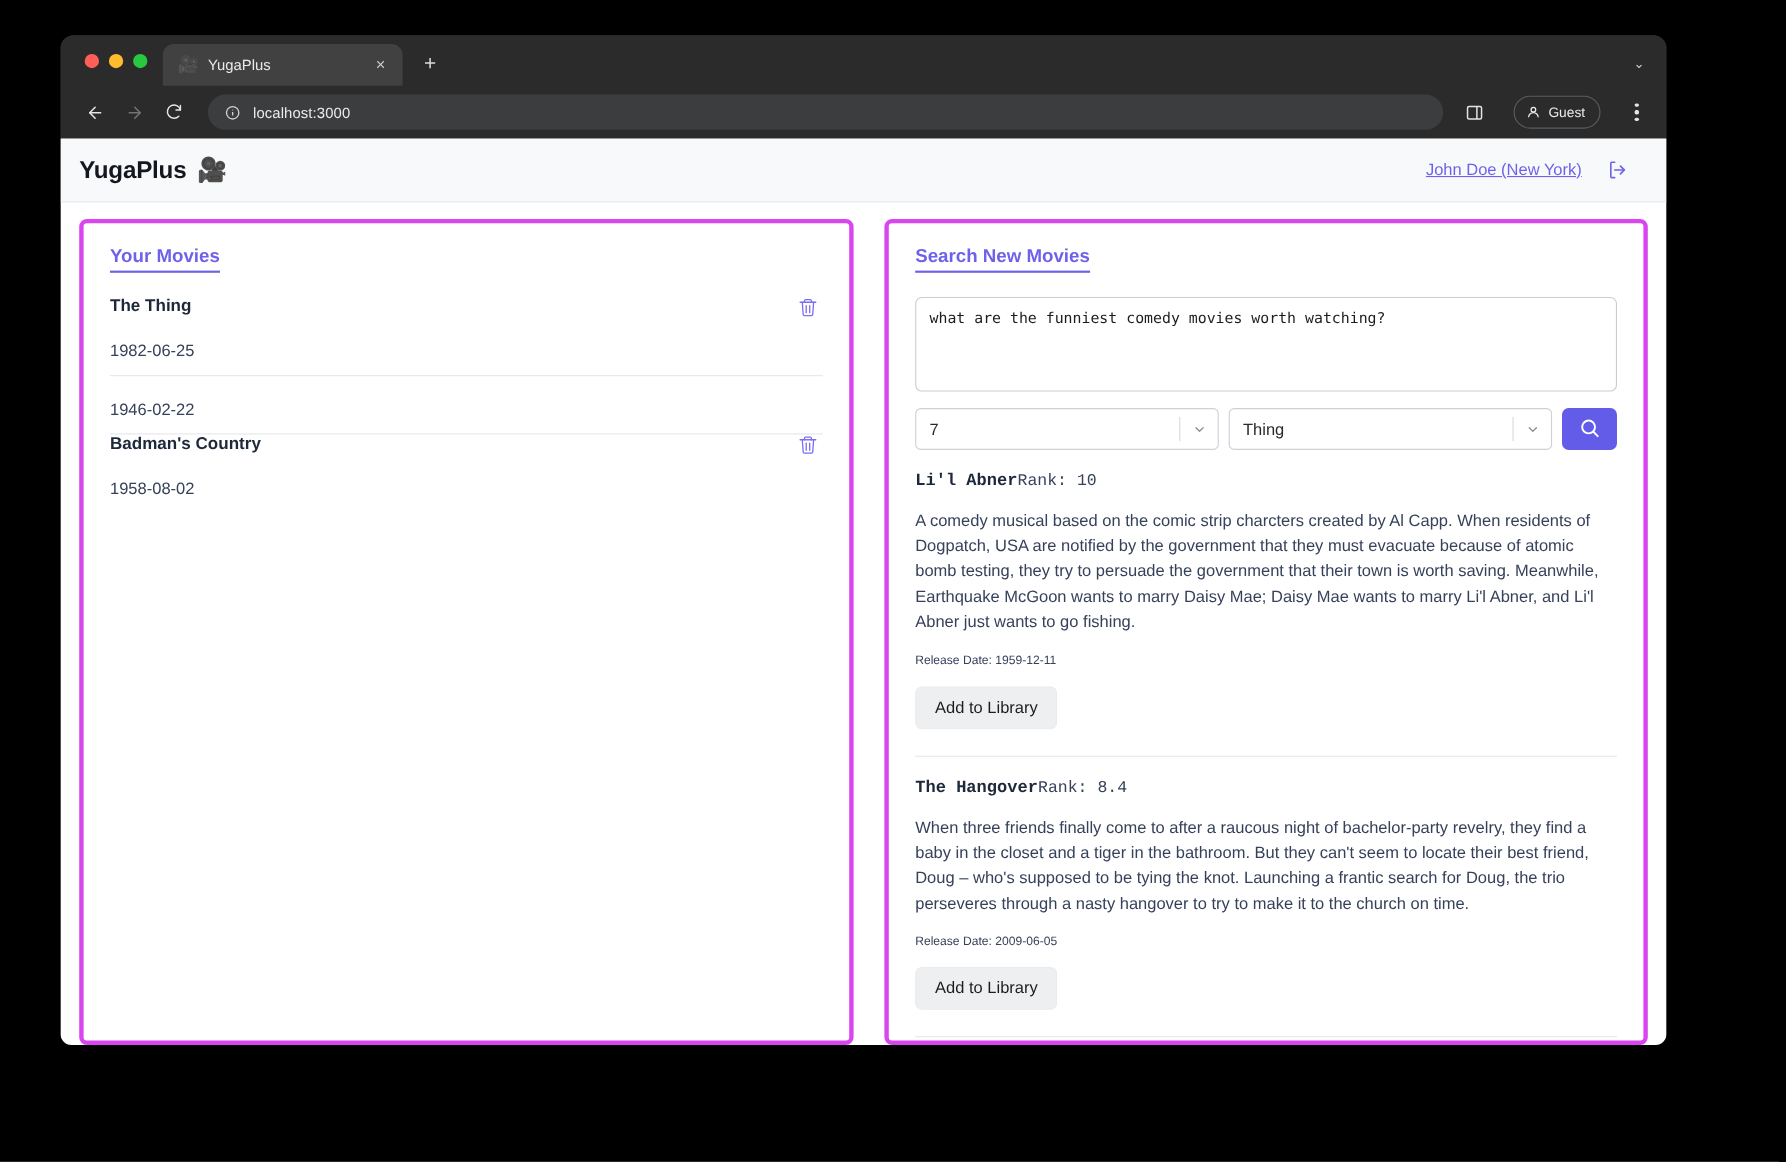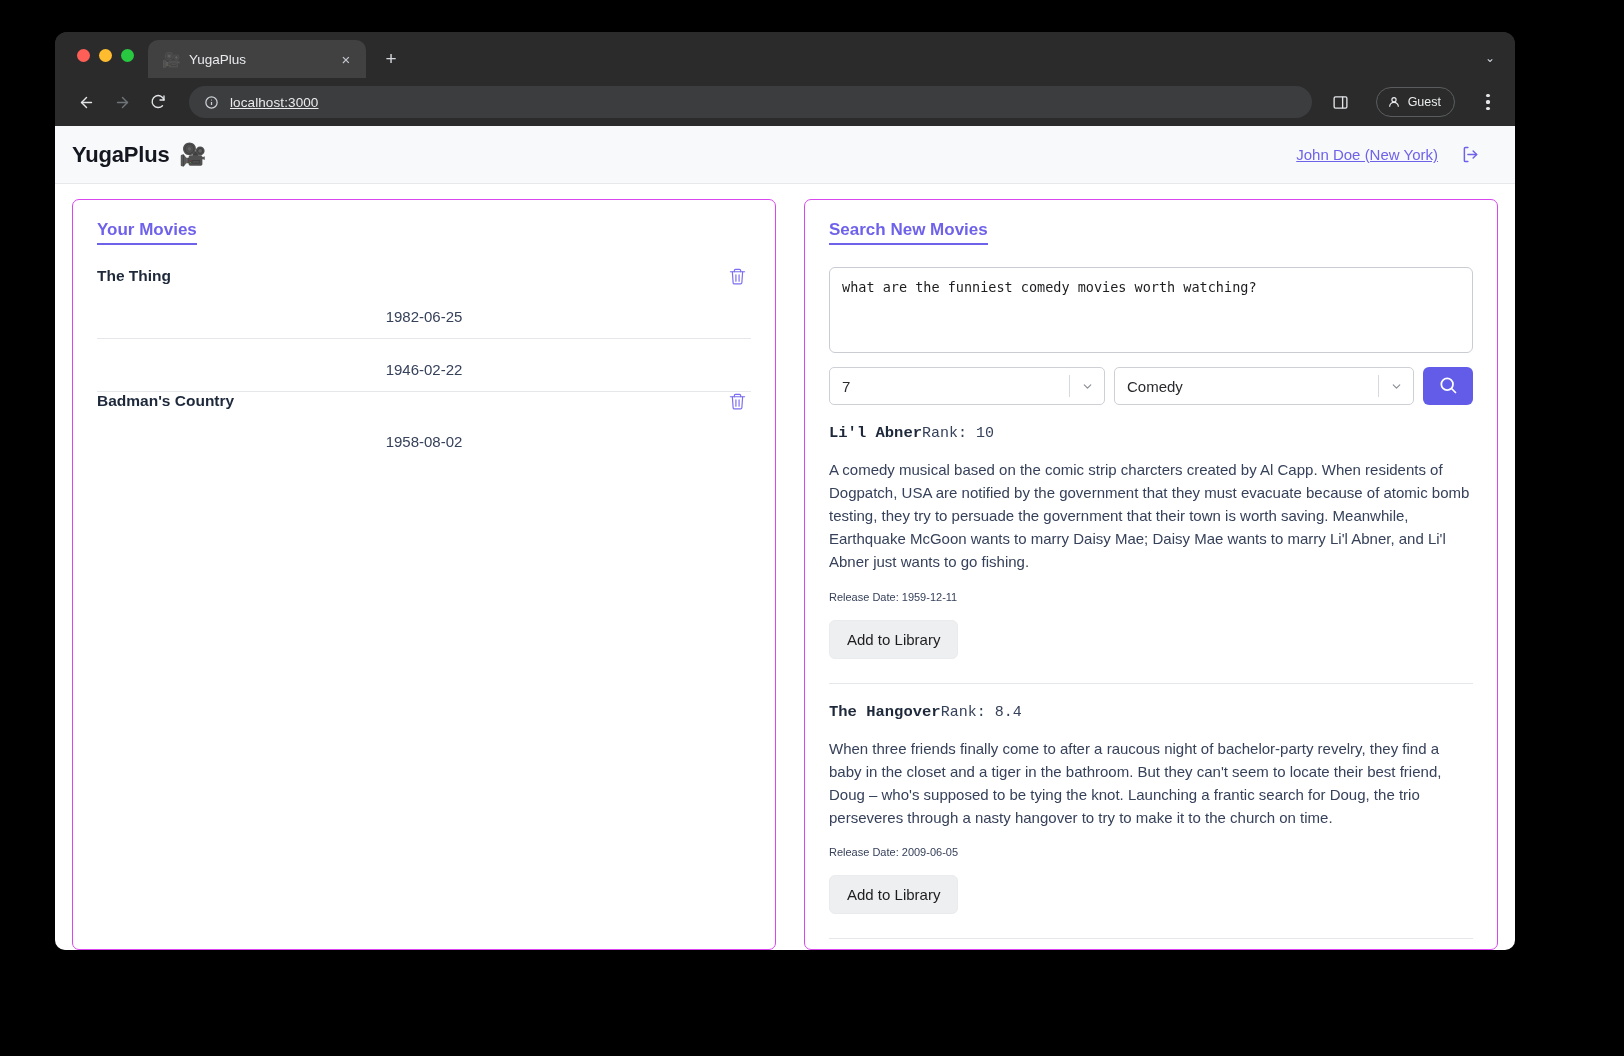--- a/index.html
+++ b/index.html
@@ -115,21 +115,20 @@
   }
   .omnibox-icon {
     width: 16px; height: 16px;
     color: #cdd1d5;
     display: flex; align-items: center; justify-content: center;
   }
   .omnibox-url {
     color: #e9ebed;
     font-size: 13.5px;
     letter-spacing: 0.1px;
-    text-decoration: underline;
   }
 
   .tb-right { display: flex; align-items: center; gap: 20px; }
   .split-icon {
     width: 30px; height: 30px;
     display: flex; align-items: center; justify-content: center;
     color: #e3e5e8;
   }
   .guest-chip {
     display: flex; align-items: center; gap: 7px;
@@ -185,40 +184,40 @@
 
   
   .content {
     display: flex;
     gap: 28px;
     padding: 15px 17px 0 17px;
     height: calc(100% - 58px);
   }
   .card {
     background: #ffffff;
-    border: 1px solid #d946ef;
+    border: 4px solid #d946ef;
     border-radius: 7px;
     padding: 20px 24px 24px 24px;
     overflow: hidden;
   }
   .card-left { width: 704px; flex: none; }
   .card-right { flex: 1; }
 
   .panel-title {
     color: #6f62ea;
     font-size: 17px;
     font-weight: bold;
     display: inline-block;
     border-bottom: 2px solid #6f62ea;
     padding-bottom: 3px;
     margin-bottom: 22px;
   }
 
   
-  .lib-item { padding-bottom: 13px; text-align: center; }
+  .lib-item { padding-bottom: 13px; }
   .lib-divider { height: 1px; background: #e6e7ea; }
   .lib-row {
     display: flex; align-items: flex-start; justify-content: space-between;
   }
   .lib-title {
     font-size: 15.5px;
     font-weight: bold;
     color: #1d283a;
   }
   .trash-btn {
@@ -469,21 +468,21 @@
             <span class="select-value">7</span>
             <span class="select-sep"></span>
             <span class="select-chev">
               <svg width="13" height="13" viewBox="0 0 24 24" fill="none" stroke="currentColor" stroke-width="2.2" stroke-linecap="round" stroke-linejoin="round">
                   <polyline points="6 9 12 15 18 9"></polyline>
                 </svg>
             </span>
           </div>
 
           <div class="select-wrap select-genre">
-            <span class="select-value">Comedy</span>
+            <span class="select-value">Thing</span>
             <span class="select-sep"></span>
             <span class="select-chev">
               <svg width="13" height="13" viewBox="0 0 24 24" fill="none" stroke="currentColor" stroke-width="2.2" stroke-linecap="round" stroke-linejoin="round">
                   <polyline points="6 9 12 15 18 9"></polyline>
                 </svg>
             </span>
           </div>
 
           <button class="search-btn">
             <span>

